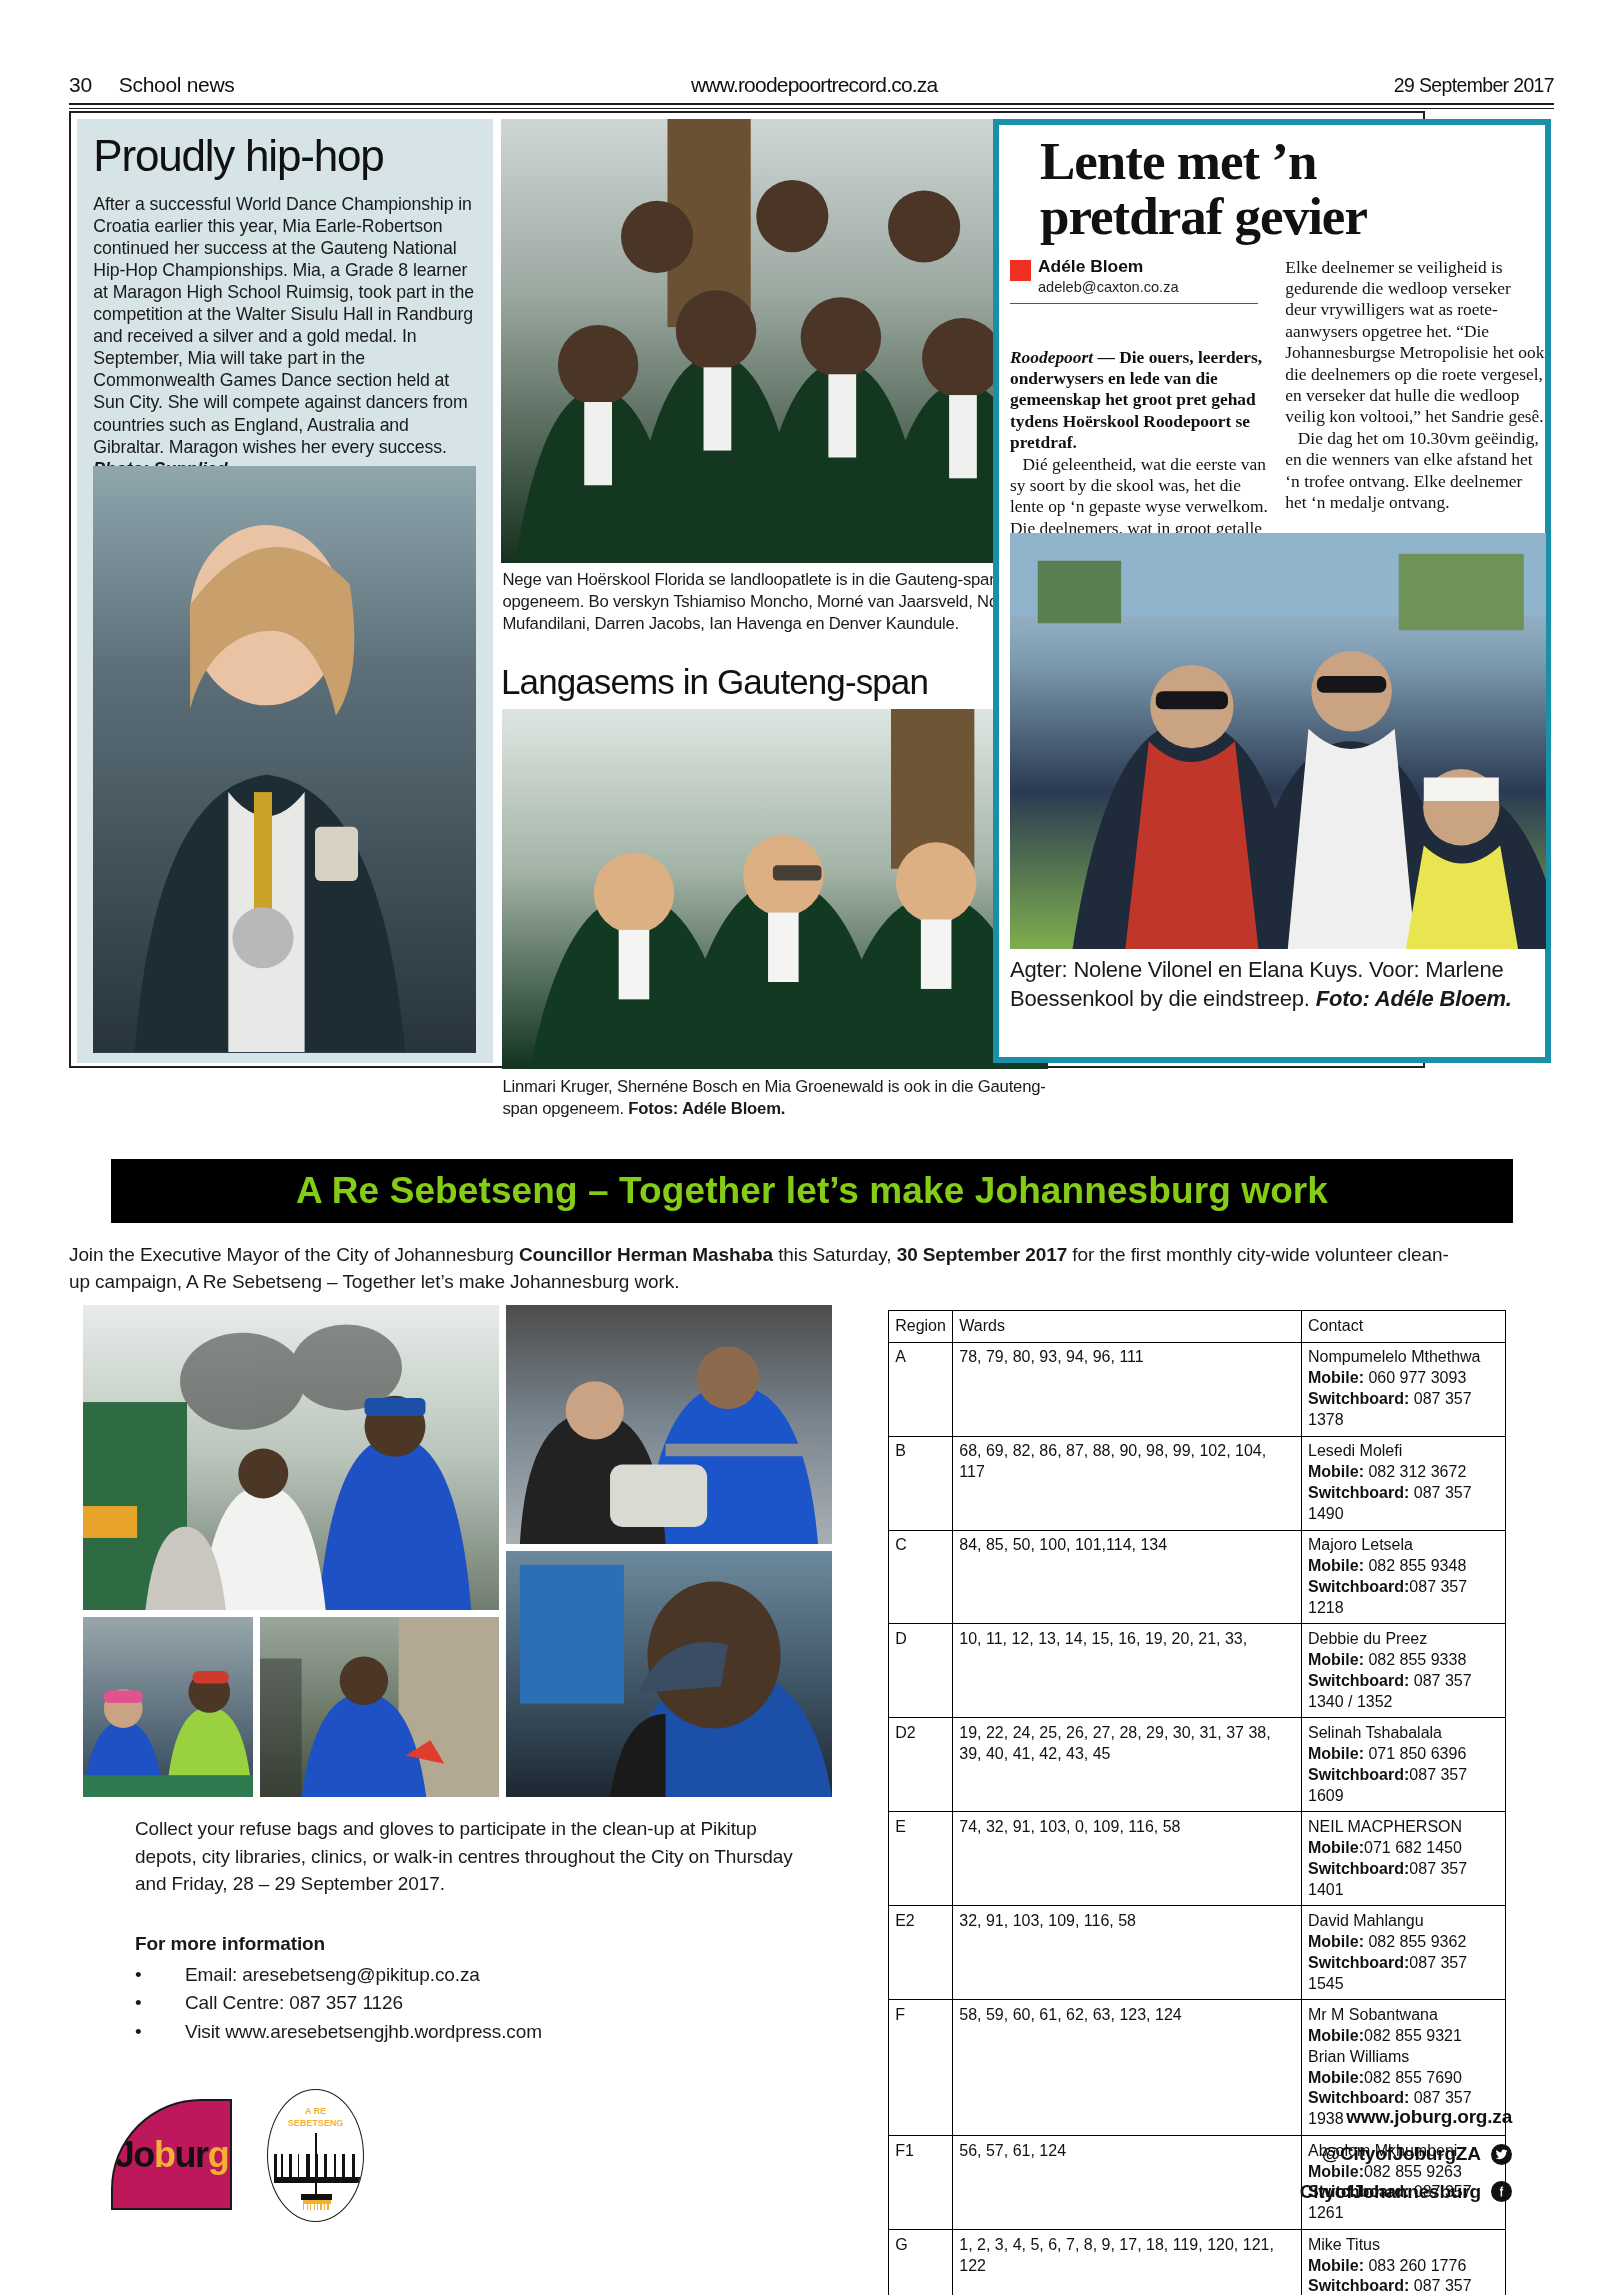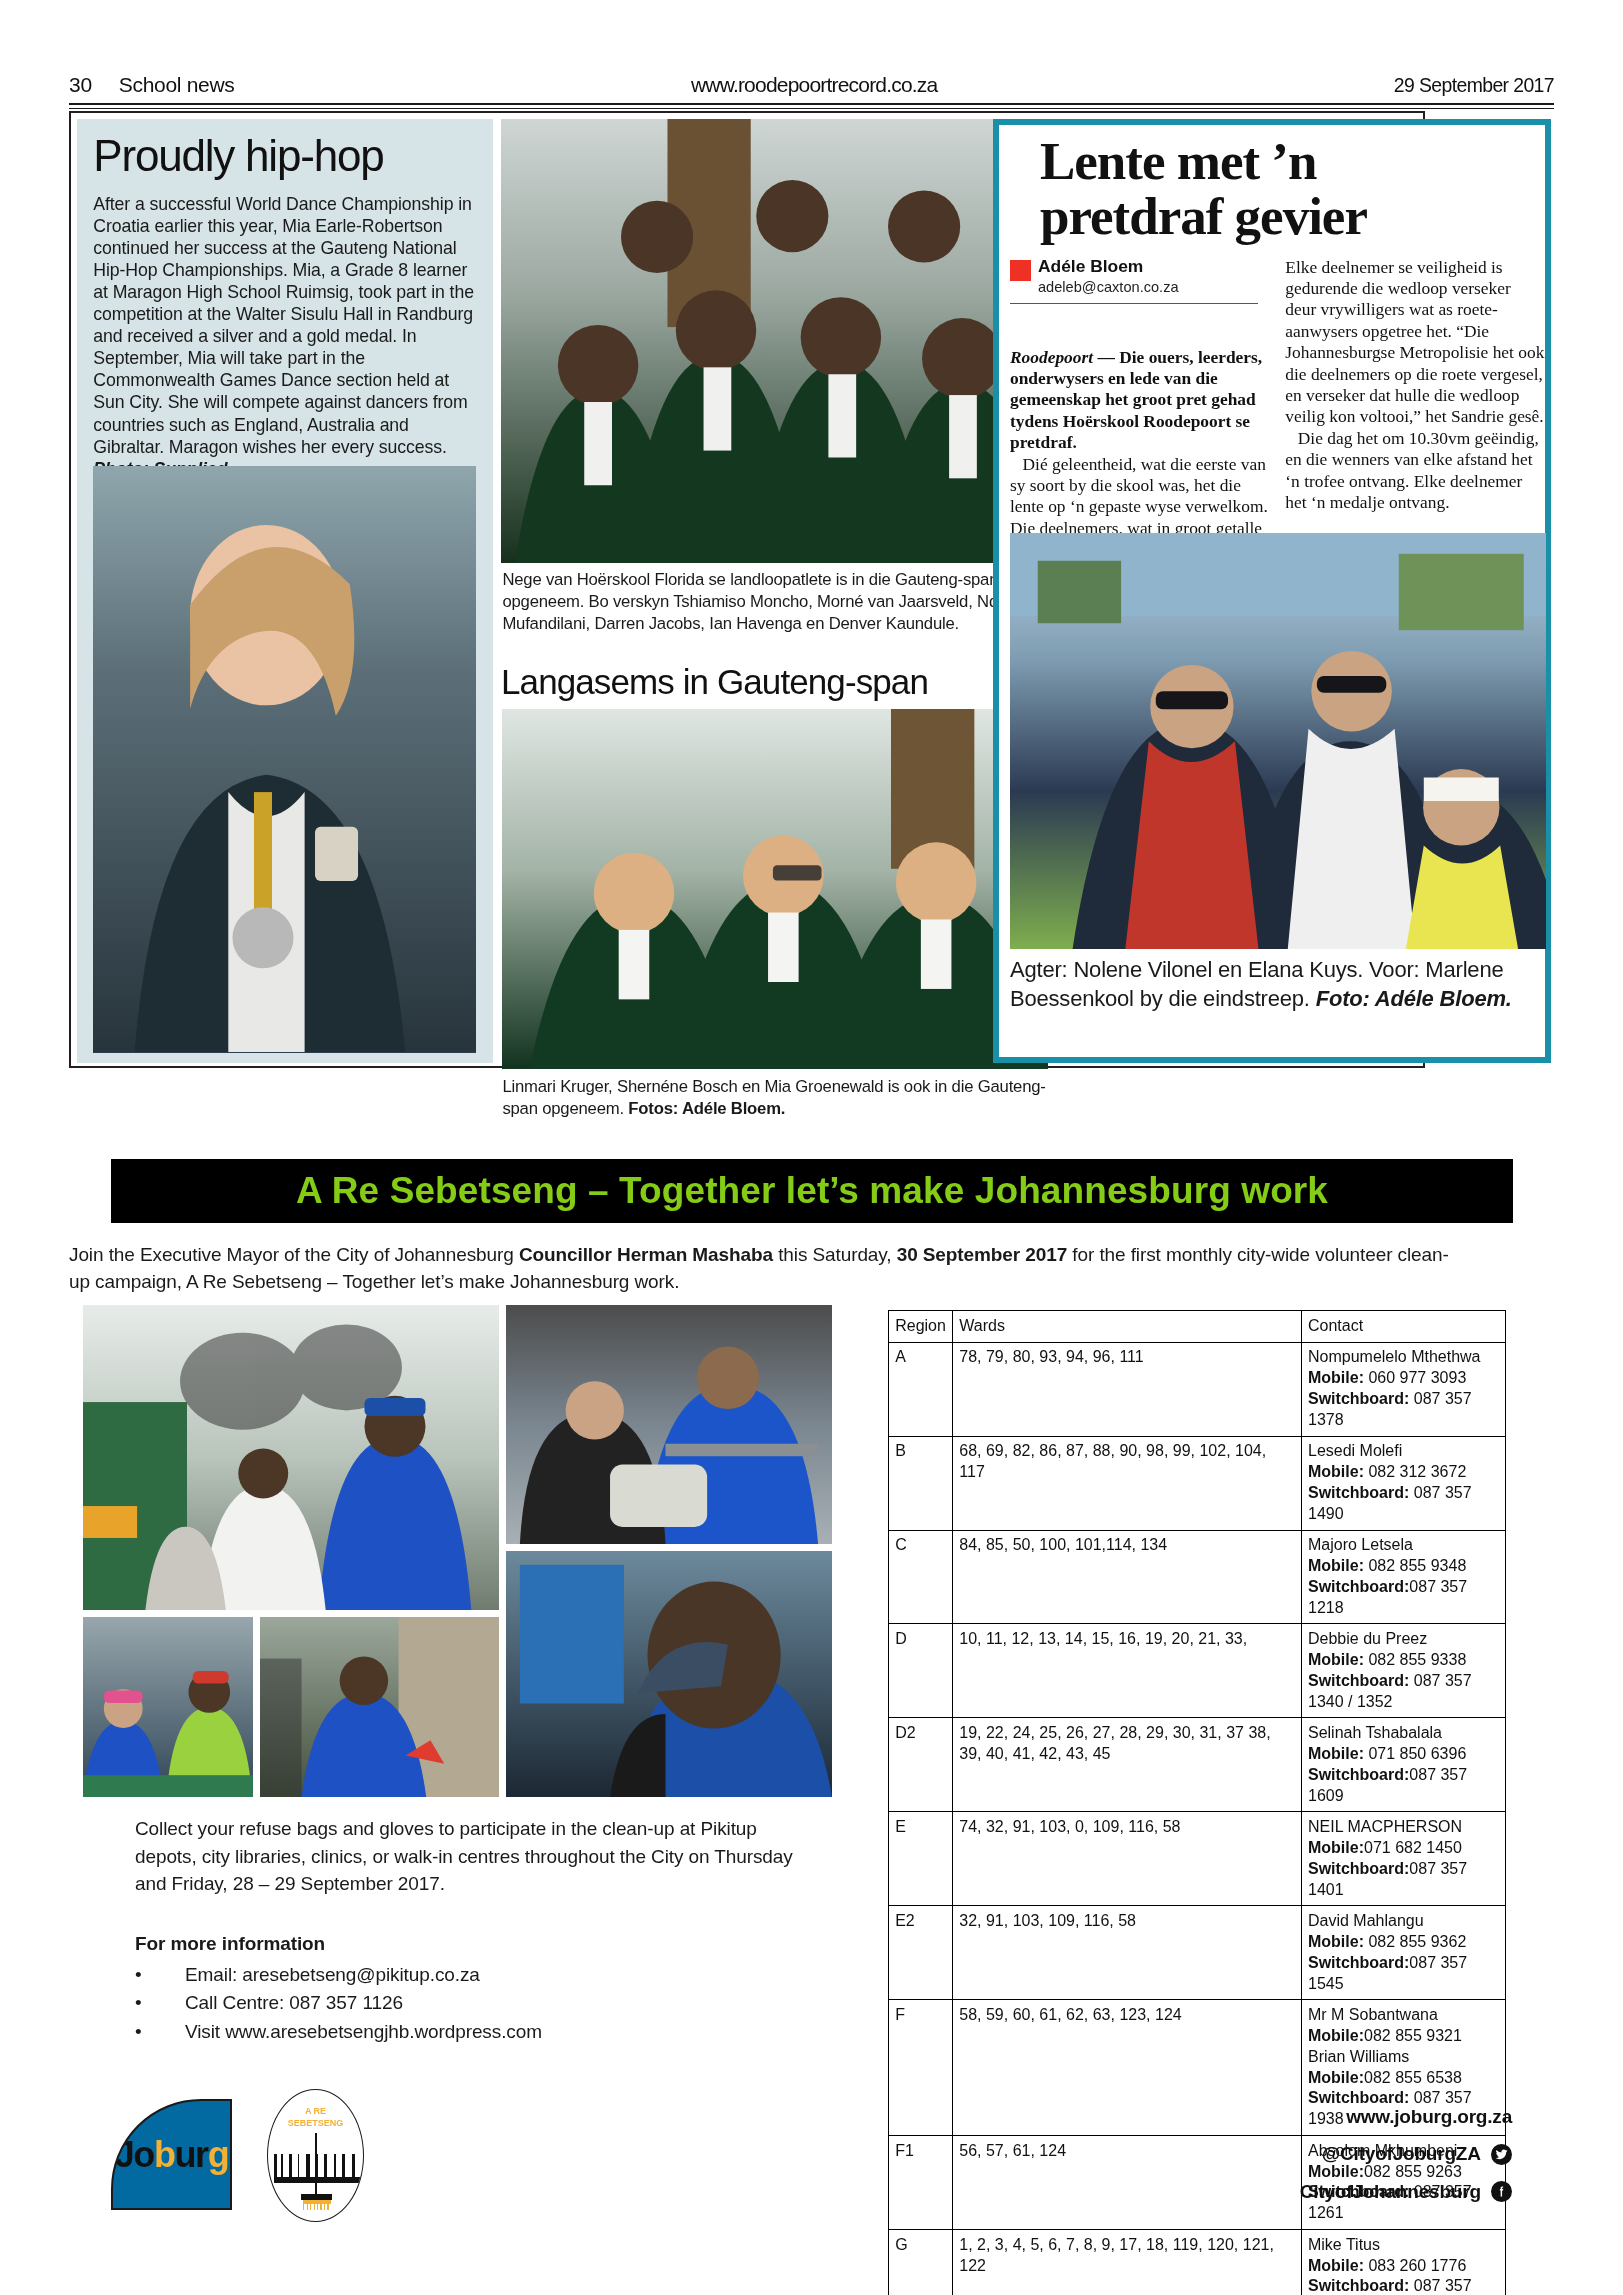--- a/index.html
+++ b/index.html
@@ -159,21 +159,21 @@
   .wtable thead th { font-weight: normal; }
   .wtable .c-region { width: 50px; }
   .wtable .c-wards  { width: 361px; }
   .wtable .c-contact{ width: 207px; }
   .wtable td b { font-weight: bold; }
 
   
   .logo-joburg {
     position: absolute; left: 42px; top: 961px; width: 121px; height: 111px;
     border: 2.1px solid #1a1a1a; border-top-left-radius: 90px; overflow: hidden;
-    display: flex; align-items: center; justify-content: center; background: #0369a1;
+    display: flex; align-items: center; justify-content: center; background: #be185d;
   }
   .logo-joburg .lw { font-size: 36px; font-weight: bold; color: #111;
                      letter-spacing: -1.4px; }
   .logo-joburg .lw i { color: #f2b134; font-style: normal; }
   .logo-ars {
     position: absolute; left: 198px; top: 951px; width: 97px; height: 133px;
     border: 1.4px solid #1a1a1a; border-radius: 50%; overflow: hidden; background: #fff;
   }
   .logo-ars .lt {
     position: absolute; left: 0; top: 15.3px; width: 100%; text-align: center;
@@ -582,21 +582,21 @@
             <b>Switchboard:</b><span>087 357 1545</span>
           </td>
         </tr>
         <tr>
           <td>F</td>
           <td>58, 59, 60, 61, 62, 63, 123, 124</td>
           <td>
             <span>Mr M Sobantwana</span><br>
             <b>Mobile:</b><span>082 855 9321</span><br>
             <span>Brian Williams</span><br>
-            <b>Mobile:</b><span>082 855 6538</span><br>
+            <b>Mobile:</b><span>082 855 7690</span><br>
             <b>Switchboard:</b><span> 087 357 1938</span>
           </td>
         </tr>
         <tr>
           <td>F1</td>
           <td>56, 57, 61, 124</td>
           <td>
             <span>Absolom Mkhumbeni</span><br>
             <b>Mobile:</b><span>082 855 9263</span><br>
             <b>Switchboard:</b><span> 087 357 1261</span>

